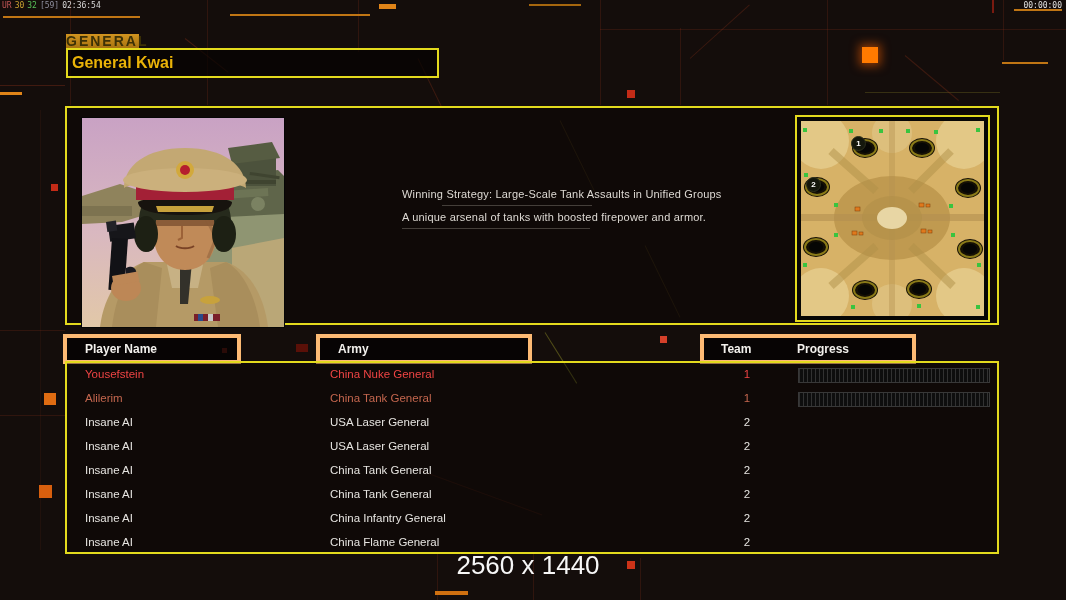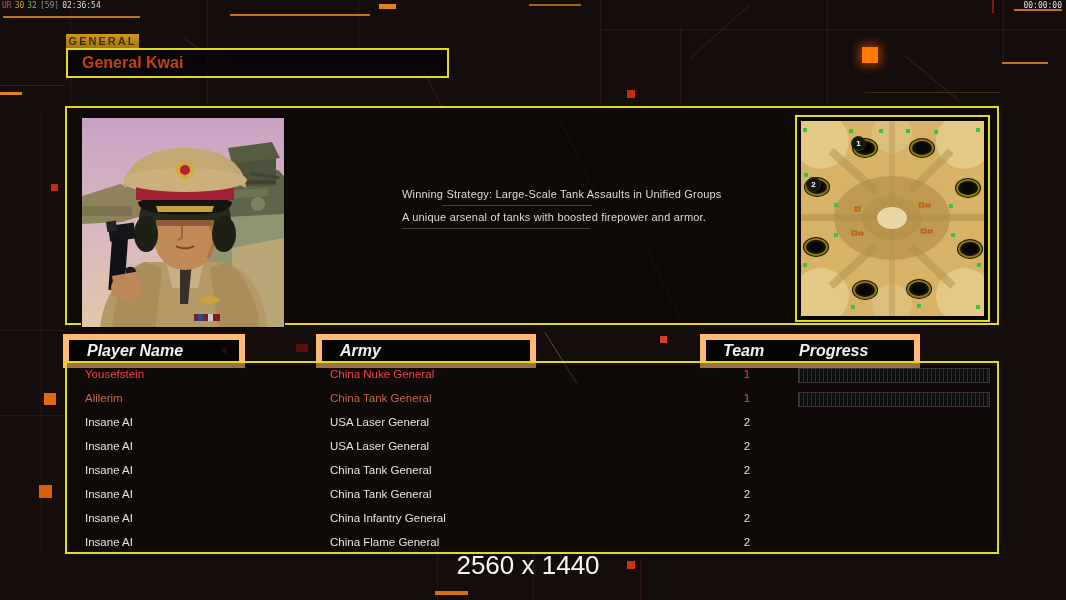--- a/index.html
+++ b/index.html
@@ -7,36 +7,36 @@
           font-family:"Liberation Sans",sans-serif;}
   .abs{position:absolute;}
   
   .gline{position:absolute;background:rgba(150,52,26,.22);}
   .gline2{position:absolute;background:rgba(150,52,26,.35);}
   .oline{position:absolute;background:#c07514;height:2px;}
   .sq{position:absolute;}
   .diag{position:absolute;height:1px;transform-origin:left center;}
   
   .gen-tab{left:66px;top:34px;width:73px;height:14px;line-height:14px;text-align:center;
-           background:linear-gradient(#d29420,#a87310);color:#3c3106;font-size:11px;font-weight:bold;
+           background:linear-gradient(#d29420,#a87310);color:#3c3106;font-size:14px;font-weight:bold;
            letter-spacing:2px;}
   .title-box{left:66px;top:48px;width:365px;height:26px;border:2px solid #e3da1d;background:rgba(5,3,2,.72);
-             color:#c2410c;font-size:16px;font-weight:bold;line-height:26px;padding-left:14px;}
+             color:#eab308;font-size:16px;font-weight:bold;line-height:26px;padding-left:4px;}
   
   .main-box{left:65px;top:106px;width:930px;height:215px;border:2px solid #e3da1d;background:rgba(8,5,3,.45);}
   .portrait{position:absolute;left:14px;top:9px;width:202px;height:209px;border:1px solid #060606;background:#000;}
   .desc-line{position:absolute;left:335px;color:#dedad4;font-size:11px;letter-spacing:.2px;white-space:nowrap;}
   .map-frame{position:absolute;left:728px;top:7px;width:183px;height:195px;border:2px solid #e3da1d;
              background:#070604;padding:4px;}
   .map-img{position:relative;width:183px;height:195px;}
   .map-badge{position:absolute;width:13px;height:13px;border-radius:50%;background:#14170c;border:1px solid #2c2f1c;
              color:#fff;font-size:8px;font-weight:bold;text-align:center;line-height:13px;}
   
-  .hdr-box{position:absolute;top:334px;height:22px;border:6px solid #fdba74;background:rgba(4,3,2,.8);
-           color:#f2f0ec;font-size:16px;font-weight:bold;line-height:22px;font-style:italic;}
+  .hdr-box{position:absolute;top:334px;height:22px;border:4px solid #fdba74;background:rgba(4,3,2,.8);
+           color:#f2f0ec;font-size:12px;font-weight:bold;line-height:22px;}
   .list-box{left:65px;top:361px;width:930px;height:189px;border:2px solid #e3da1d;background:rgba(8,5,3,.4);}
   .player-row{position:relative;height:24px;}
   .cell{position:absolute;top:5px;font-size:11.5px;white-space:nowrap;}
   .c-name{left:18px;}
   .c-army{left:263px;}
   .c-team{left:668px;width:24px;text-align:center;}
   .progress-bar{position:absolute;left:731px;top:5px;width:190px;height:13px;border:1px solid #383838;
                 background:repeating-linear-gradient(90deg,#323232 0,#323232 1px,#0e0e0e 1px,#0e0e0e 4px);}
   
   .gentool{left:2px;top:1px;font-family:"DejaVu Sans Mono",monospace;font-size:8px;letter-spacing:0;}

